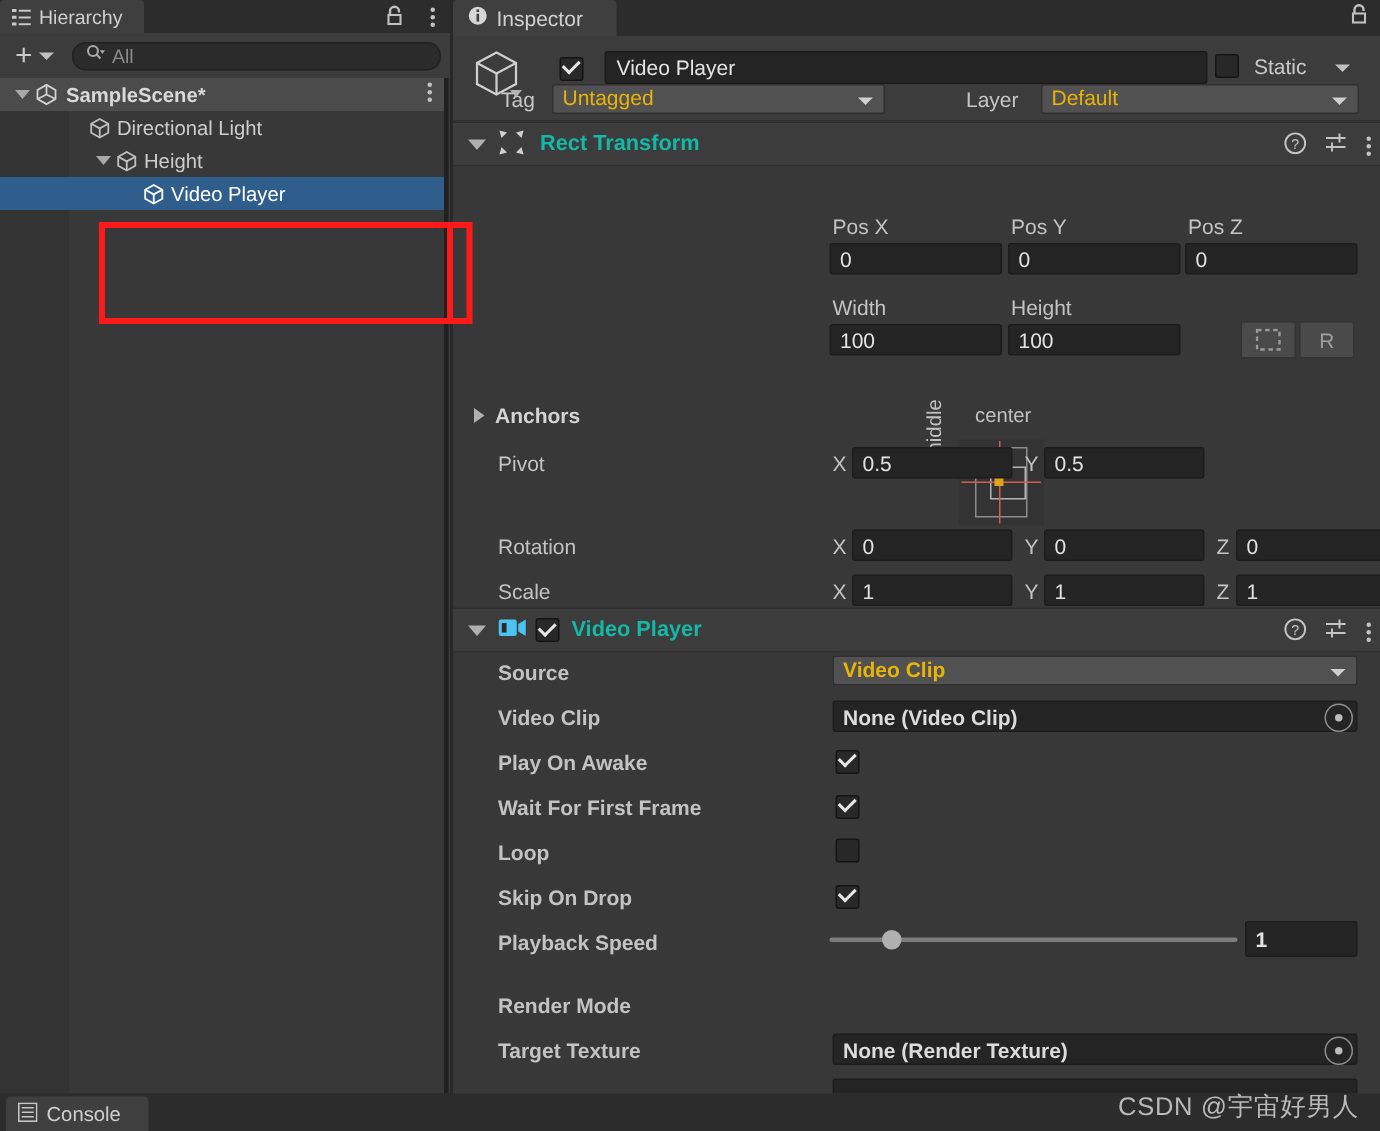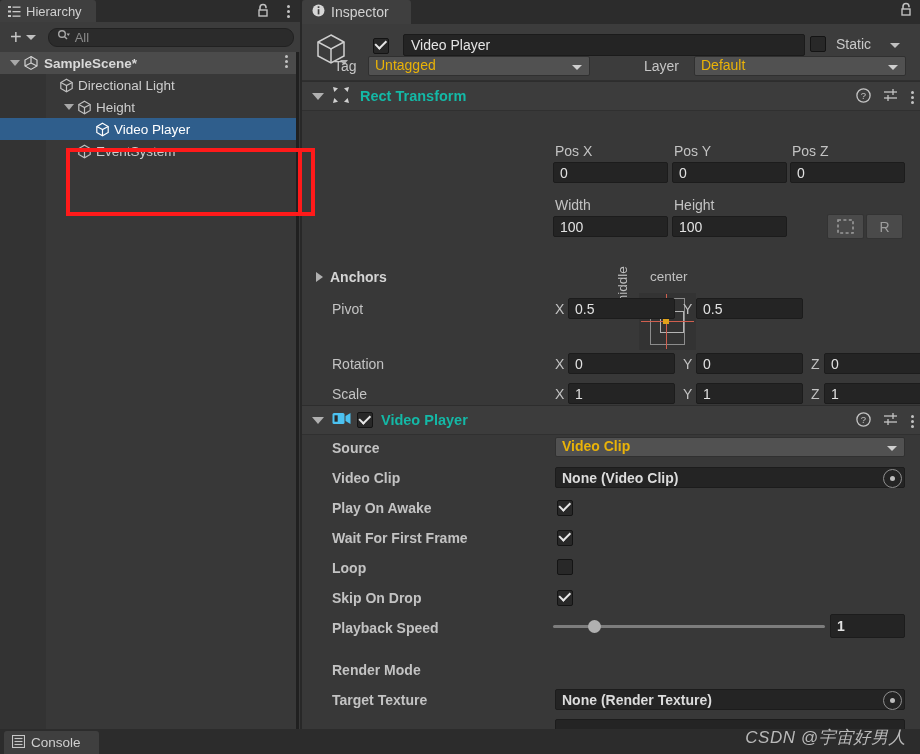--- a/index.html
+++ b/index.html
@@ -176,21 +176,21 @@
   .redbox { position: absolute; border: 4px solid #ff1a1a; box-sizing: border-box; pointer-events: none; }
 
   
   .bottom-bar { position: absolute; left: 0; top: 729px; width: 920px; height: 25px; background: #2c2c2c; }
   .console-tab {
     position: absolute; left: 4px; top: 2px; height: 23px; background: #3f3f3f;
     border-top-left-radius: 3px; border-top-right-radius: 3px;
     display: flex; align-items: center; gap: 6px; padding: 0 18px 0 8px;
     color: #cfcfcf; font-size: 13.5px; box-sizing: border-box;
   }
-  .watermark { position: absolute; right: 14px; top: 726px; font-size: 17px; color: #b9b9b9; letter-spacing: .5px; font-style: italic; }
+  .watermark { position: absolute; right: 14px; top: 726px; font-size: 17px; color: #b9b9b9; letter-spacing: .5px; }
 
   
   .insp-scroll { position: absolute; right: 0; top: 24px; width: 10px; bottom: 0; background: #383838; }
   .insp-scroll .arrow-up { position: absolute; left: 1px; top: 62px; width: 0; height: 0;
     border-left: 4px solid transparent; border-right: 4px solid transparent; border-bottom: 5px solid #b6b6b6; }
   .insp-scroll .arrow-dn { position: absolute; left: 1px; bottom: 62px; width: 0; height: 0;
     border-left: 4px solid transparent; border-right: 4px solid transparent; border-top: 5px solid #b6b6b6; }
 
   .kebab { display: inline-flex; flex-direction: column; gap: 2px; align-items: center; }
   .kebab i { width: 3px; height: 3px; background: #c2c2c2; border-radius: 50%; display: block; }
@@ -293,32 +293,20 @@
             <span class="foldout spacer"></span>
             <span class="go-icon" style="color: rgb(255, 255, 255);">
               <svg width="15" height="15" viewBox="0 0 15 15">
                 <path d="M7.5 1.3 L13.2 4.5 L13.2 10.5 L7.5 13.7 L1.8 10.5 L1.8 4.5 Z" fill="none" stroke="currentColor" stroke-width="1.2"></path>
                 <path d="M1.8 4.5 L7.5 7.6 L13.2 4.5" fill="none" stroke="currentColor" stroke-width="1.2"></path>
                 <path d="M7.5 7.6 L7.5 13.7" fill="none" stroke="currentColor" stroke-width="1.2"></path>
               </svg>
             </span>
             <span>Video Player</span>
           </div>
-          <div class="row">
-            <span style="width: 64px; flex: 0 0 auto;"></span>
-            <span class="foldout spacer"></span>
-            <span class="go-icon" style="color: rgb(192, 192, 192);">
-              <svg width="15" height="15" viewBox="0 0 15 15">
-                <path d="M7.5 1.3 L13.2 4.5 L13.2 10.5 L7.5 13.7 L1.8 10.5 L1.8 4.5 Z" fill="none" stroke="currentColor" stroke-width="1.2"></path>
-                <path d="M1.8 4.5 L7.5 7.6 L13.2 4.5" fill="none" stroke="currentColor" stroke-width="1.2"></path>
-                <path d="M7.5 7.6 L7.5 13.7" fill="none" stroke="currentColor" stroke-width="1.2"></path>
-              </svg>
-            </span>
-            <span>EventSystem</span>
-          </div>
         </div>
       <div class="sb-v"></div>
     </div>
   </div>
 
   <div class="inspector">
     <div class="insp-tabbar">
       <div class="insp-tab">
         <span>
           <svg width="13" height="13" viewBox="0 0 13 13">

